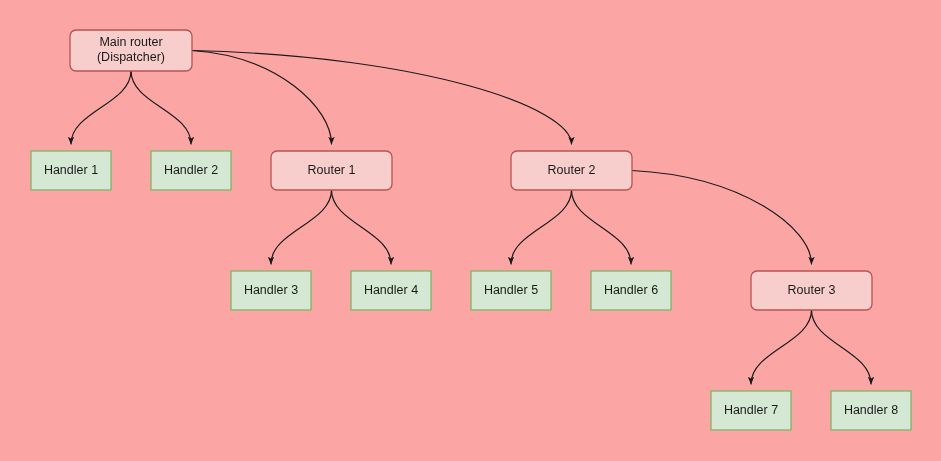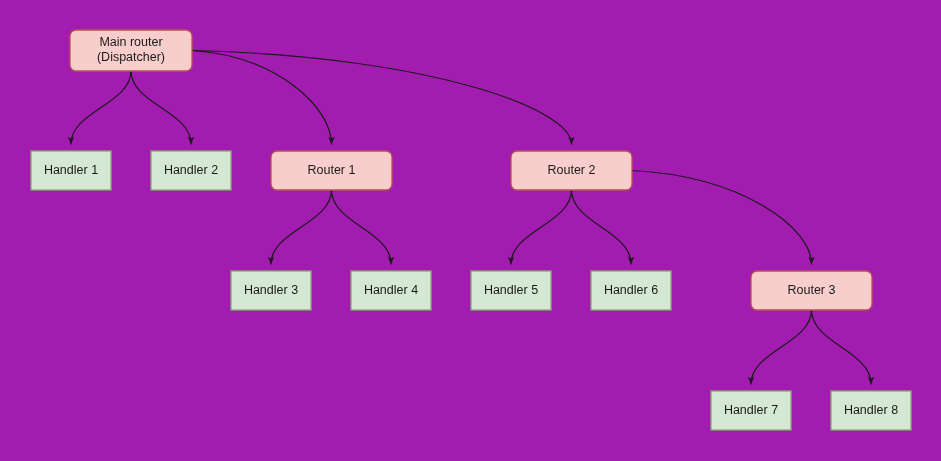--- a/index.html
+++ b/index.html
@@ -10,21 +10,21 @@
   body {
     width: 941px;
     height: 461px;
     font-family: "Liberation Sans", sans-serif;
     overflow: hidden;
   }
   #diagram-root {
     position: relative;
     width: 941px;
     height: 461px;
-    background: #a21caf;
+    background: #fca5a5;
   }
   svg.canvas {
     position: absolute;
     top: 0;
     left: 0;
     width: 941px;
     height: 461px;
     display: block;
     shape-rendering: geometricPrecision;
   }

